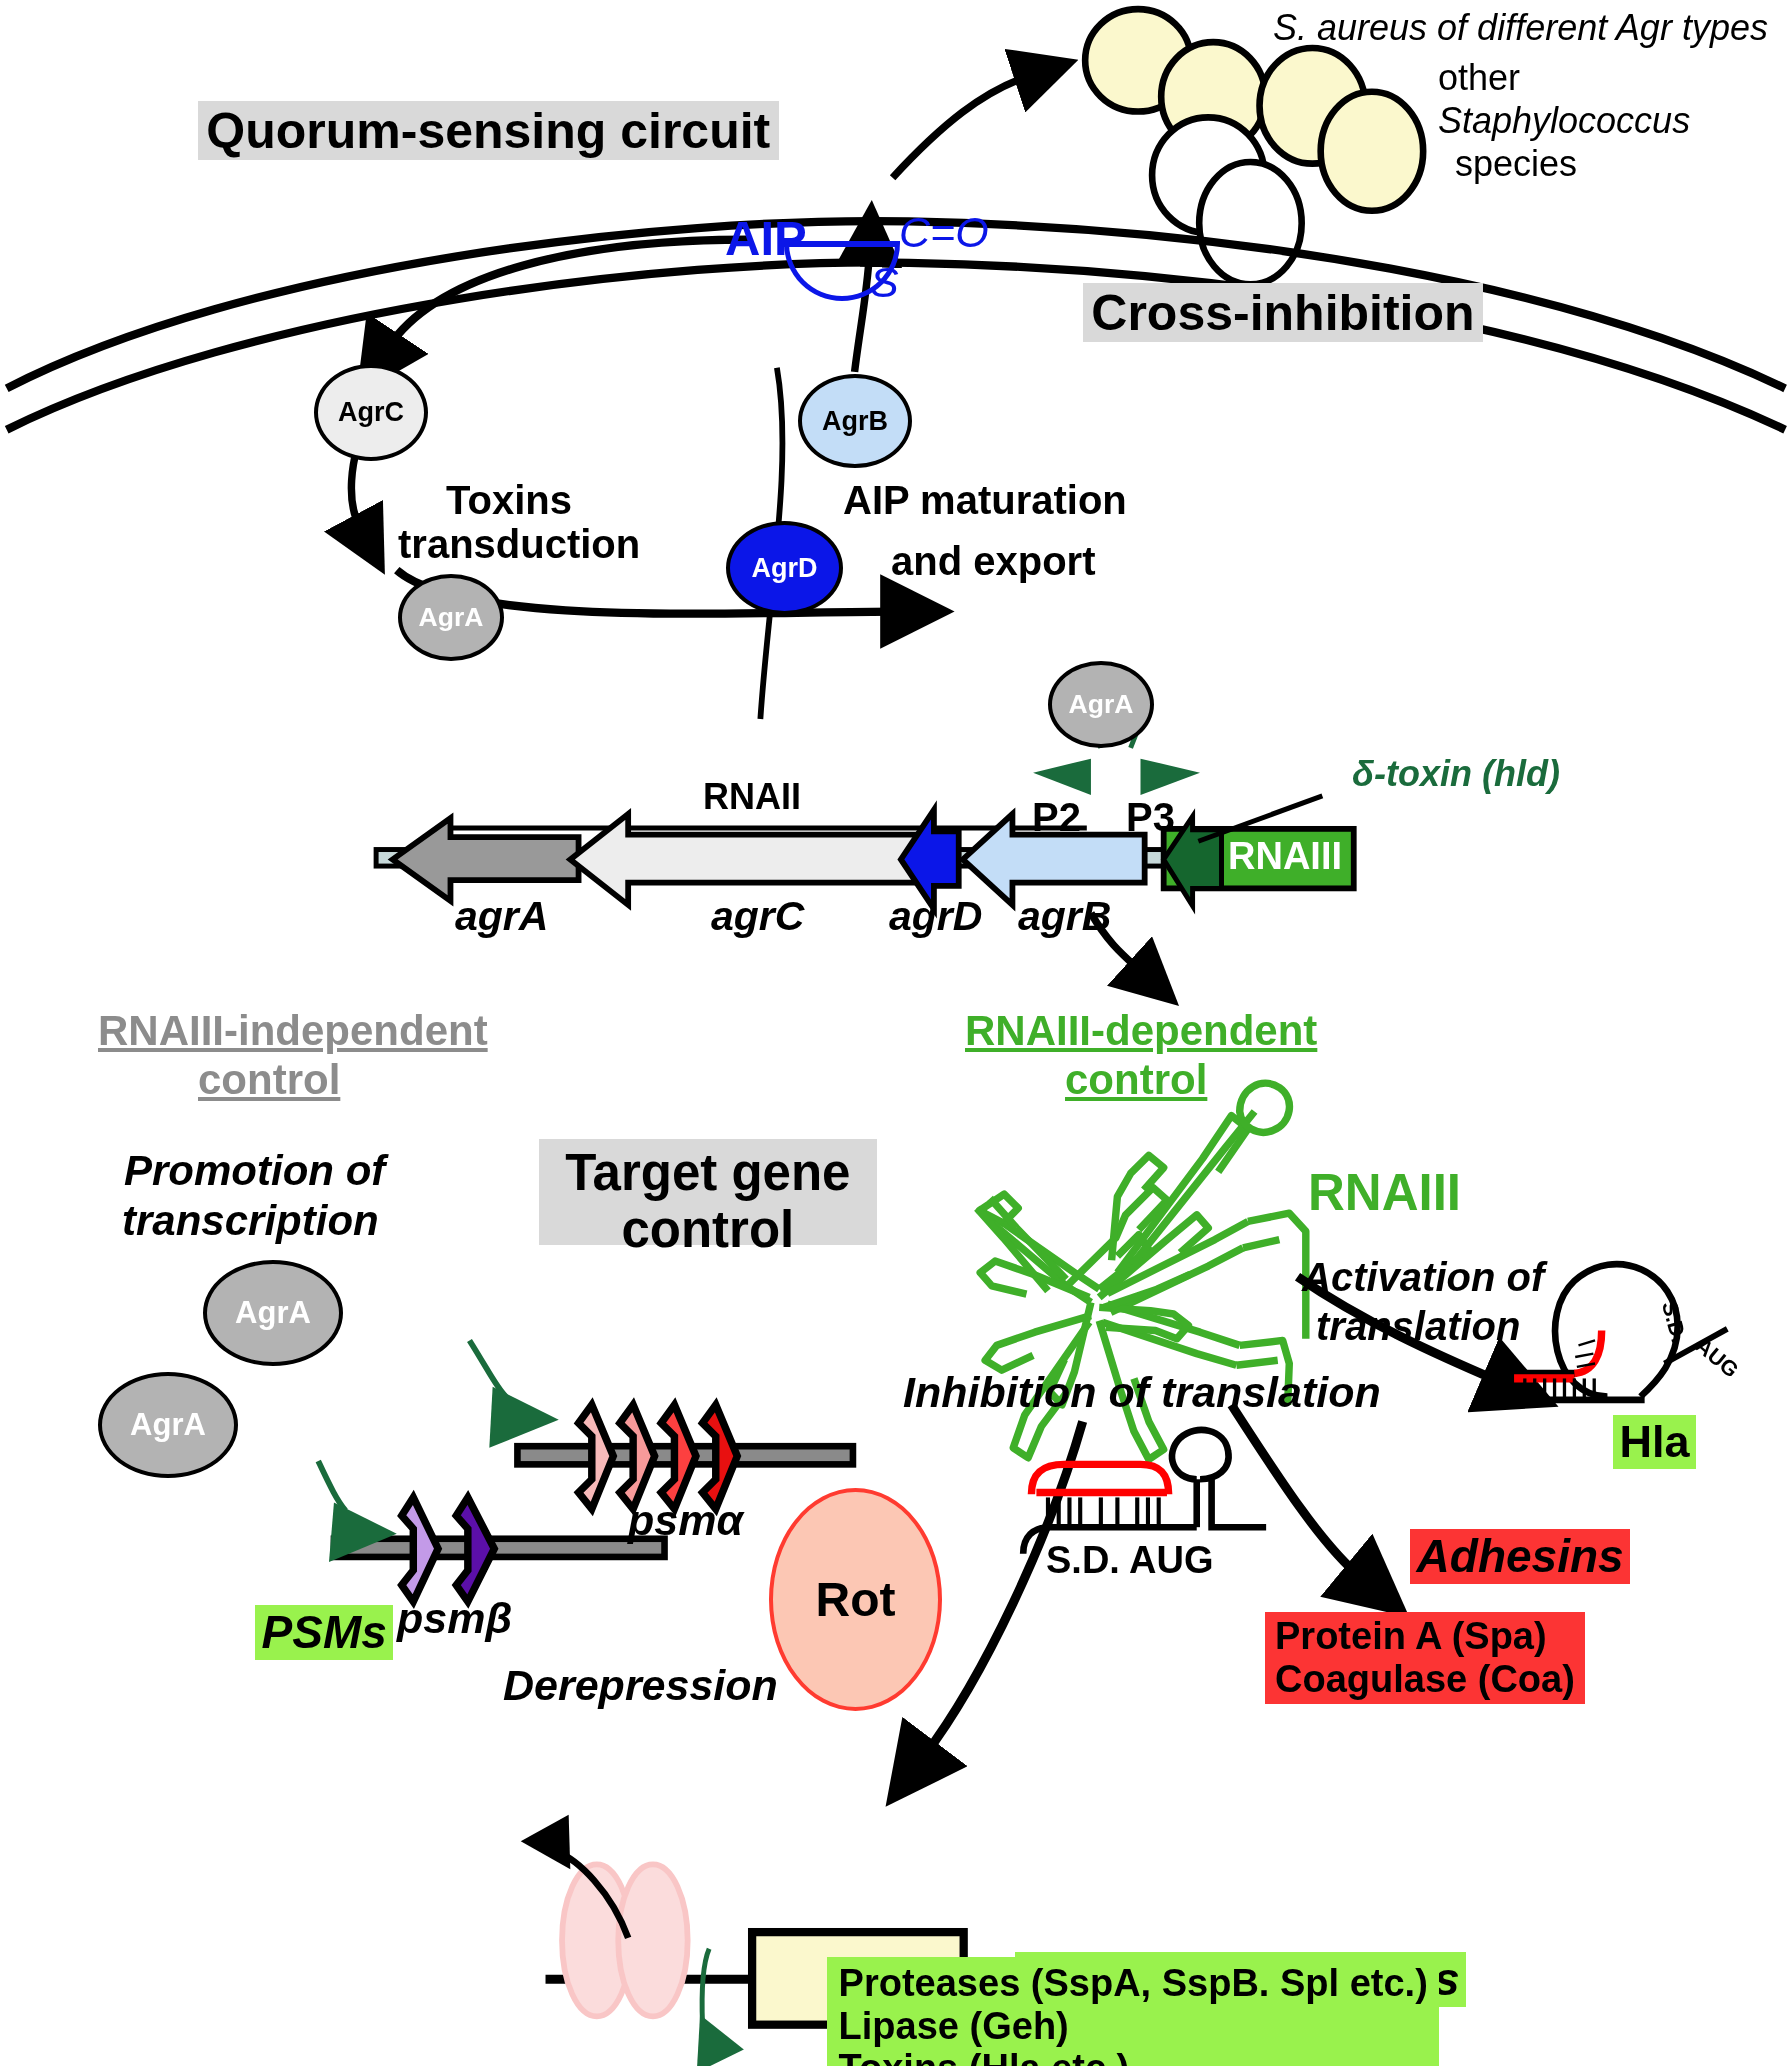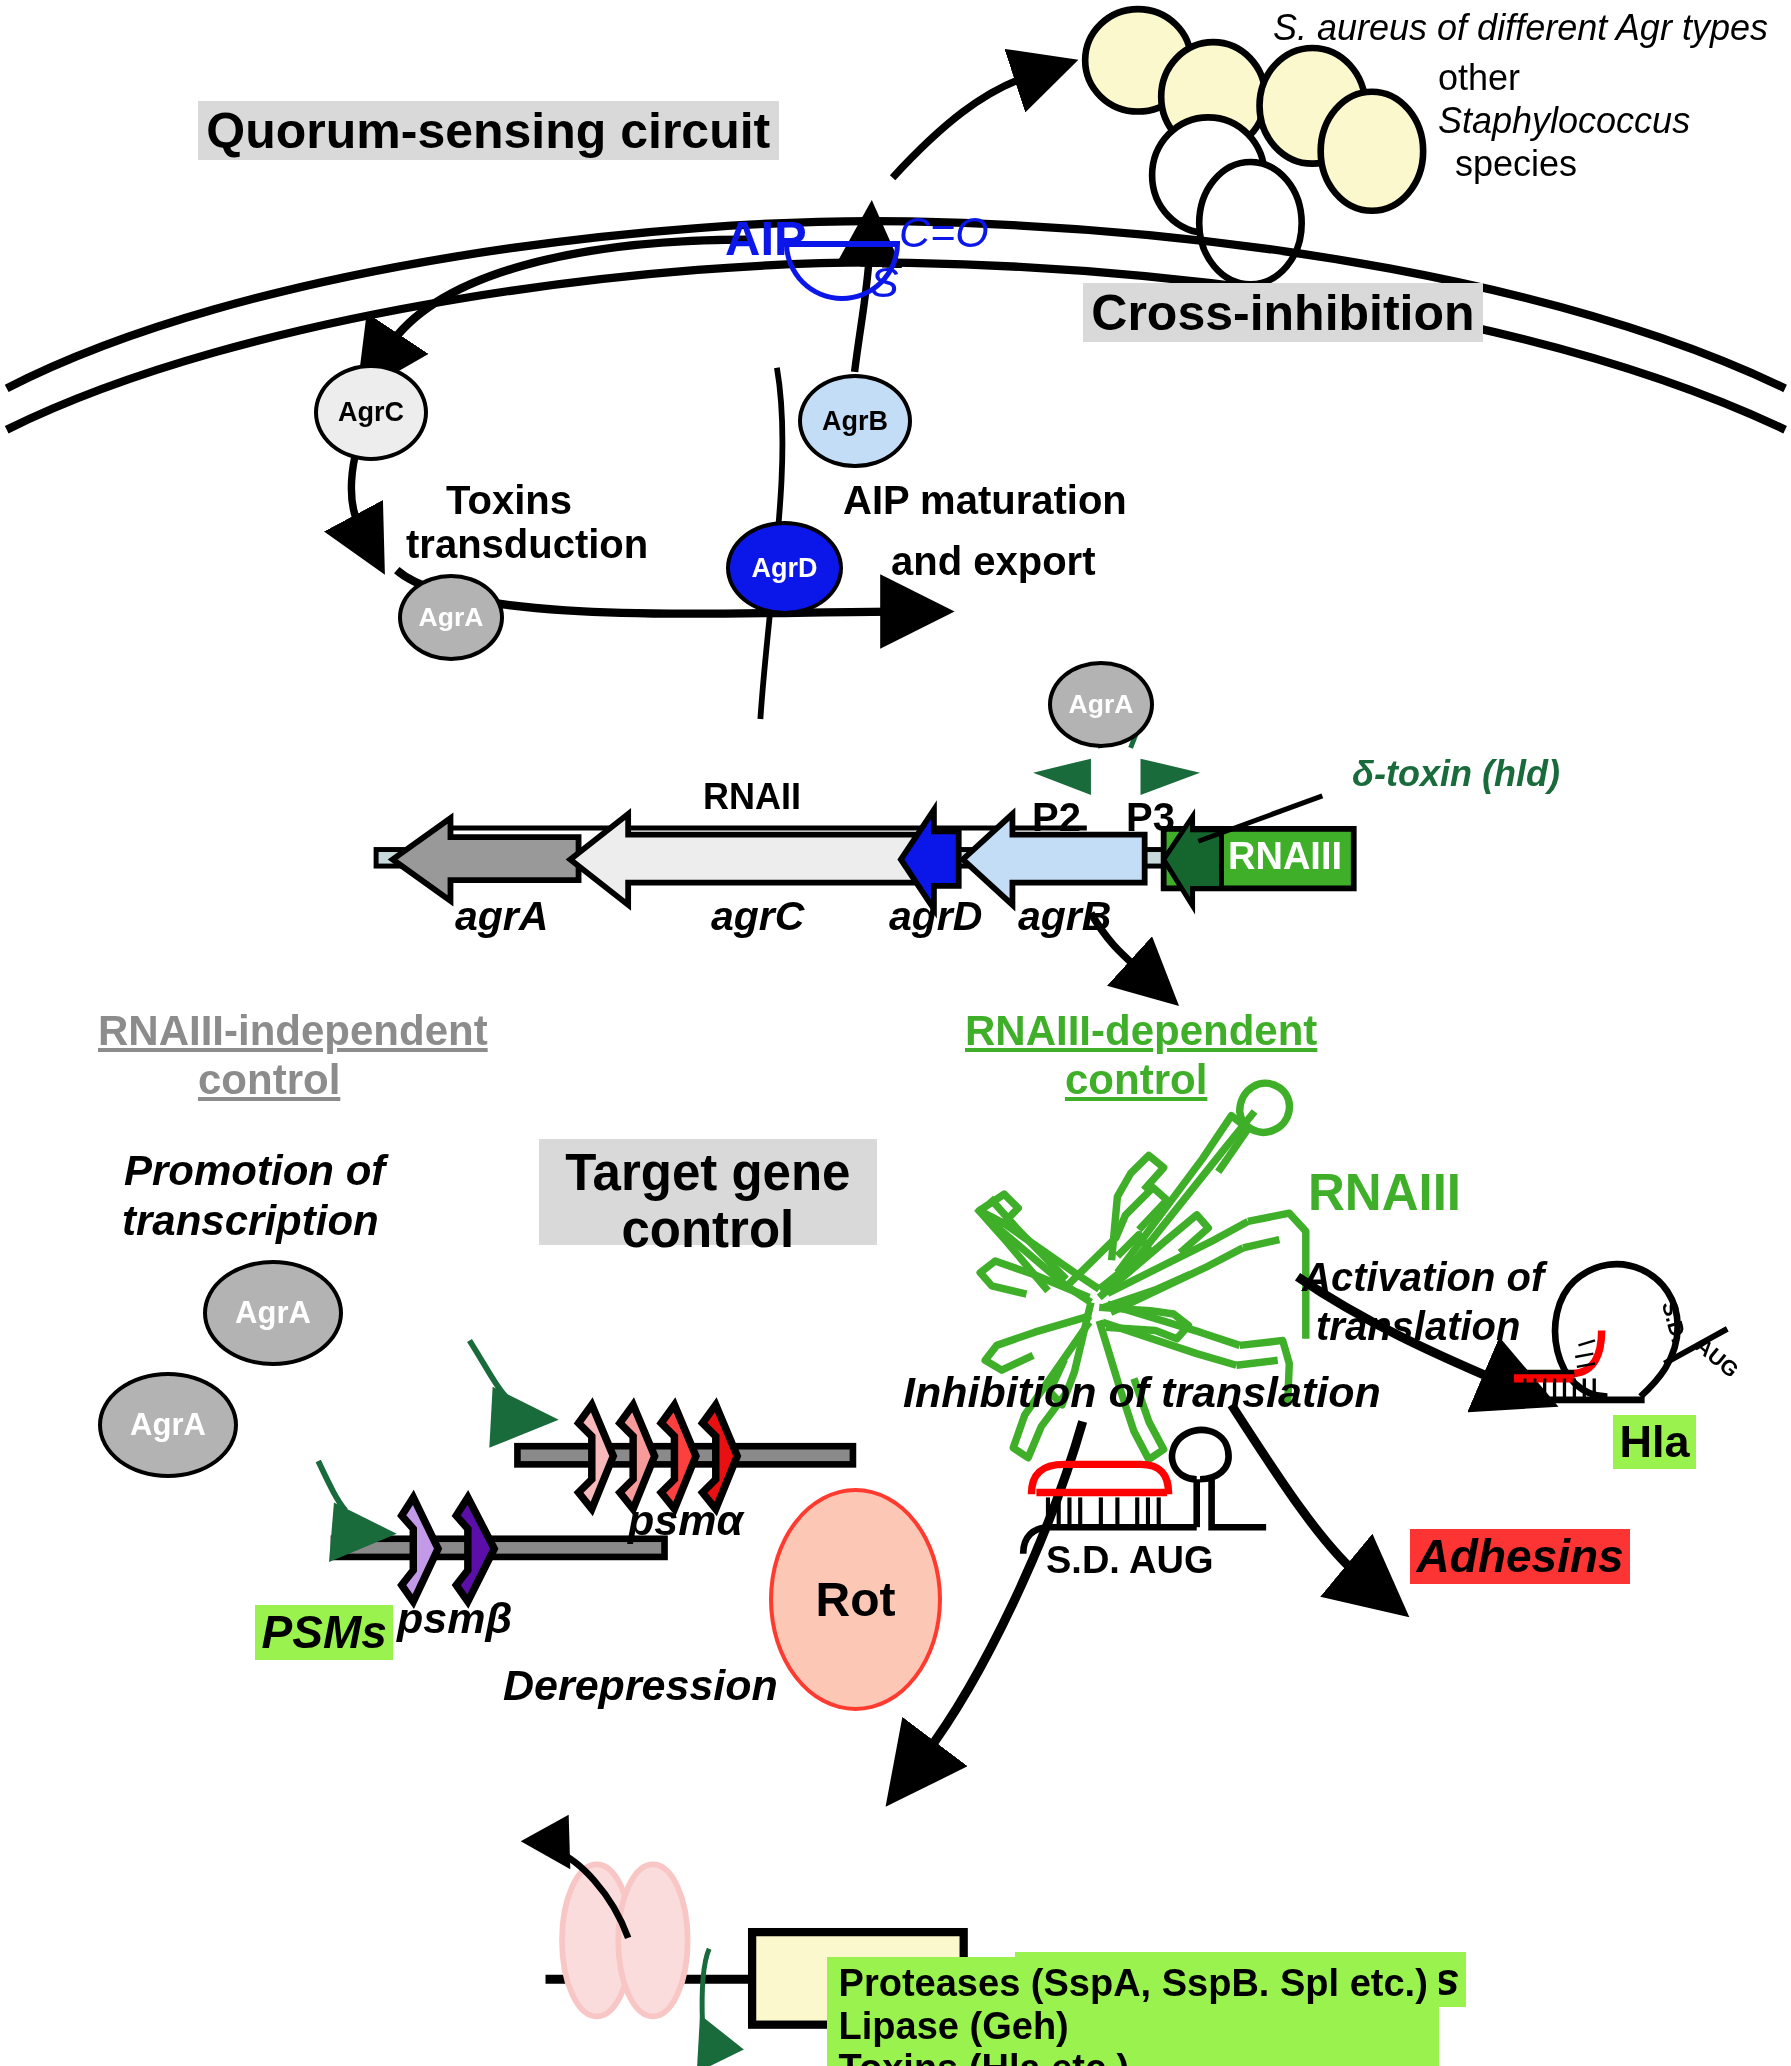--- a/index.html
+++ b/index.html
@@ -258,21 +258,21 @@
 
   <div class="abs bubble b-agra" style="left:398px;top:574px;width:98px;height:79px;font-size:26.5px;">
     <span>AgrA</span>
   </div>
 
   <div class="abs bubble b-agra" style="left:1048px;top:661px;width:98px;height:79px;font-size:26.5px;">
     <span>AgrA</span>
   </div>
 
   <div class="abs txt bold" style="left:446px;top:478px;font-size:40px;">Toxins</div>
-  <div class="abs txt bold" style="left:398px;top:522px;font-size:40px;margin-left:8px;">transduction</div>
+  <div class="abs txt bold" style="left:398px;top:522px;font-size:40px;">transduction</div>
 
   <div class="abs txt bold" style="left:843px;top:478px;font-size:40px;">AIP maturation</div>
   <div class="abs txt bold" style="left:891px;top:539px;font-size:40px;">and export</div>
 
   <div class="abs txt bold" style="left:703px;top:777px;font-size:36px;">RNAII</div>
   <div class="abs txt bold" style="left:1032px;top:795px;font-size:40px;">P2</div>
   <div class="abs txt bold" style="left:1126px;top:795px;font-size:40px;">P3</div>
   <div class="abs txt bi" style="left:1352px;top:754px;font-size:36px;color:#1a6b3c;">δ-toxin (hld)</div>
 
   <div class="abs txt bold" style="left:1228px;top:835px;font-size:38px;color:#fff;">RNAIII</div>
@@ -321,20 +321,24 @@
   <div class="abs txt bold hl-green" style="left:1613px;top:1415px;font-size:45px;">Hla</div>
 
   <div class="abs bubble b-rot" style="left:769px;top:1488px;width:165px;height:215px;font-size:48px;">
     <span>Rot</span>
   </div>
 
   <div class="abs txt bold" style="left:1046px;top:1539px;font-size:38px;">S.D. AUG</div>
 
   <div class="abs txt bi hl-red" style="left:1410px;top:1529px;font-size:46px;">Adhesins</div>
 
+  <div class="abs hl-red" style="left:1265px;top:1612px;padding:3.3px 10px;">
+    <div class="txt bold" style="font-size:38px;">Protein A (Spa)</div>
+    <div class="txt bold" style="font-size:38px;">Coagulase (Coa)</div>
+  </div>
 
   <div class="abs txt bi" style="left:503px;top:1661px;font-size:43px;">Derepression</div>
 
   <div class="abs txt bi hl-green" style="left:1015px;top:1952px;font-size:46px;">Exoenzymes/Toxins</div>
 
   <div class="abs hl-green" style="left:827px;top:1957px;padding:5px 11.6px;">
     <div class="txt bold" style="font-size:38px;">Proteases (SspA, SspB. Spl etc.)</div>
     <div class="txt bold" style="font-size:38px;">Lipase (Geh)</div>
     <div class="txt bold" style="font-size:38px;">Toxins (Hla etc.)</div>
   </div>

